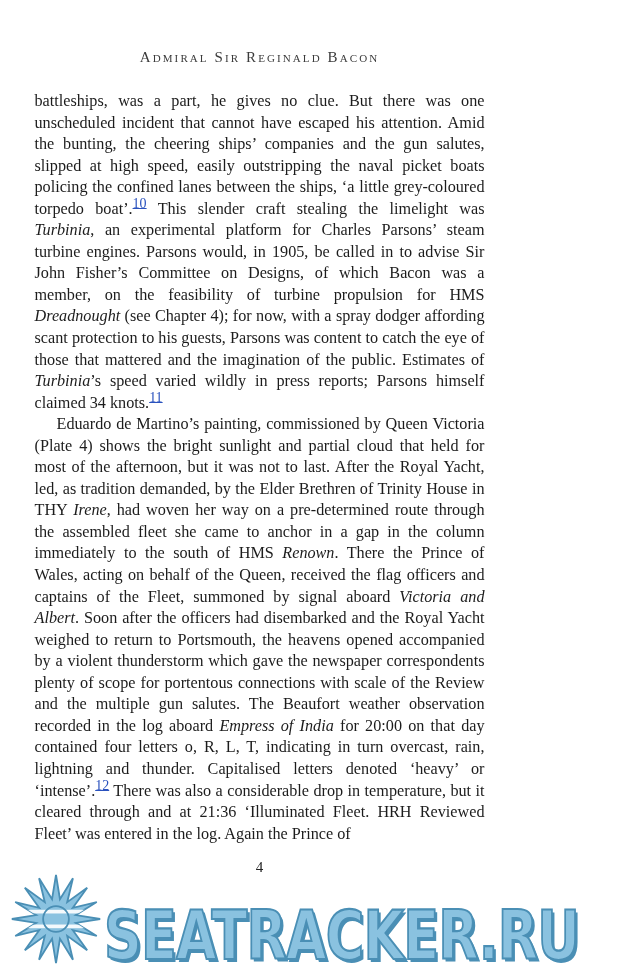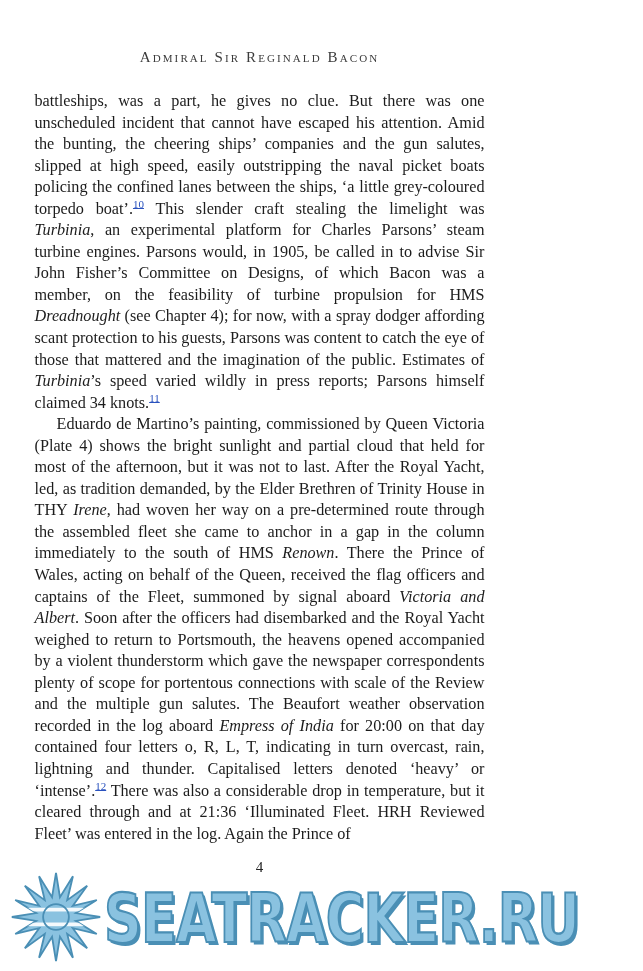--- a/index.html
+++ b/index.html
@@ -29,41 +29,41 @@
     width: 450px;
     margin: 25px auto 0 auto;
     text-align: justify;
     font-size: 16.2px;
     line-height: 21.55px;
     color: #1c1c1c;
   }
   .text-block p.indent { text-indent: 22px; }
   .text-block em { }
   sup.footnote-ref {
-    font-size: 11px;
+    font-size: 14px;
     line-height: 0;
     vertical-align: super;
     color: var(--footnote-link, #2a52be);
     text-decoration: underline;
     cursor: pointer;
   }
   .page-number {
     text-align: center;
     font-size: 15px;
     color: #222222;
     margin-top: 14px;
   }
   .watermark {
     position: absolute;
     left: 10px;
     right: 6px;
     bottom: 6px;
     height: 96px;
     display: flex;
-    align-items: center;
+    align-items: flex-end;
     pointer-events: none;
   }
   .wm-icon {
     width: 92px;
     height: 92px;
     flex: 0 0 92px;
     margin-right: 2px;
   }
   .wm-text {
     font-family: "DejaVu Sans", sans-serif;

